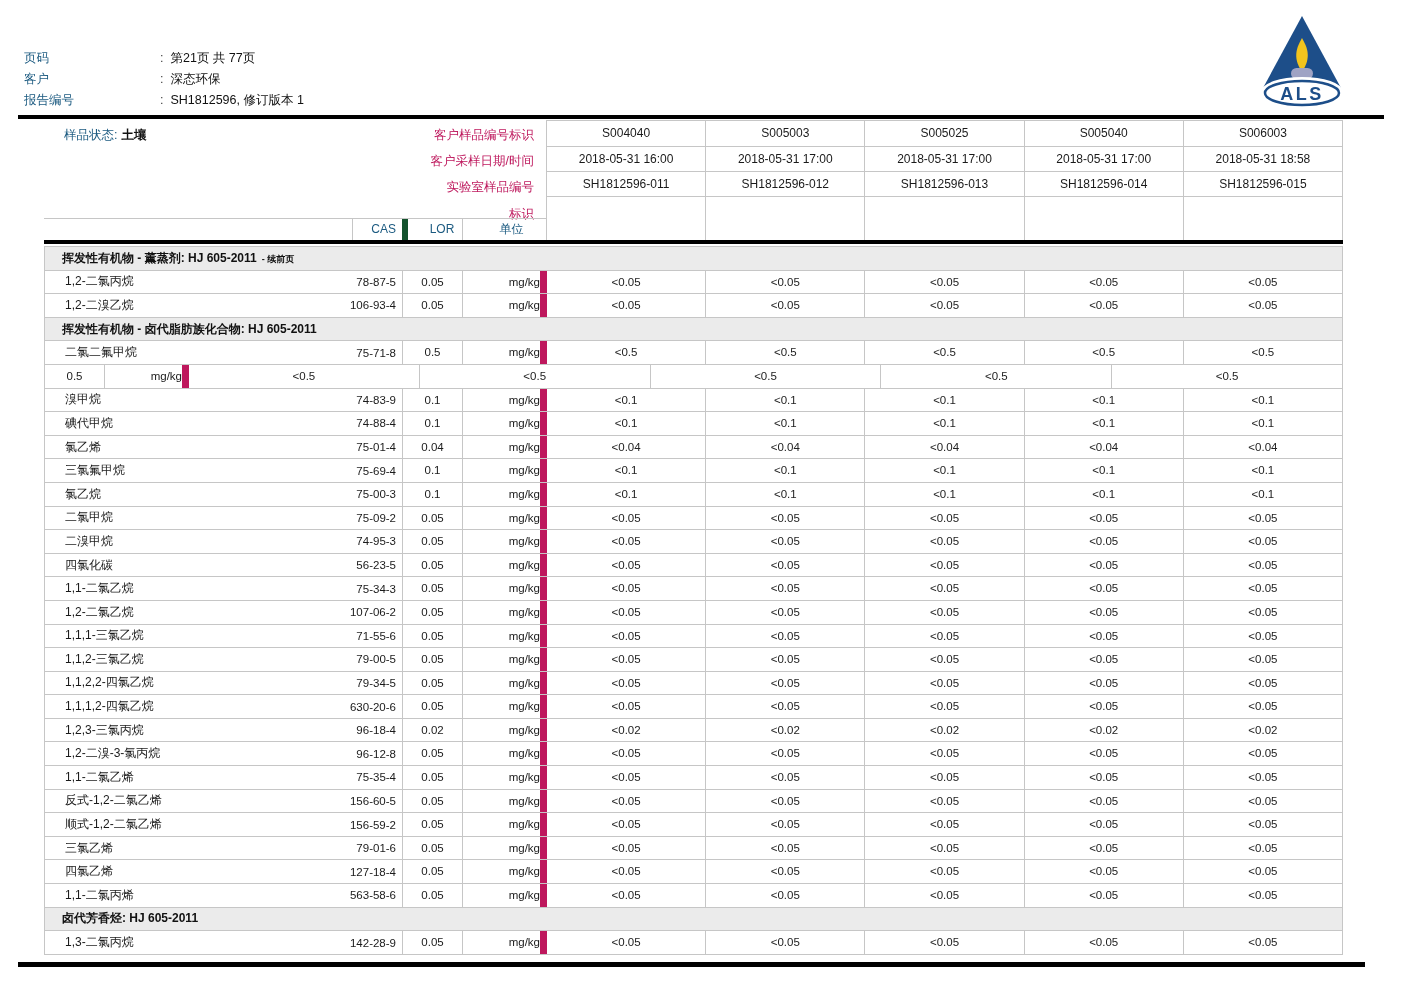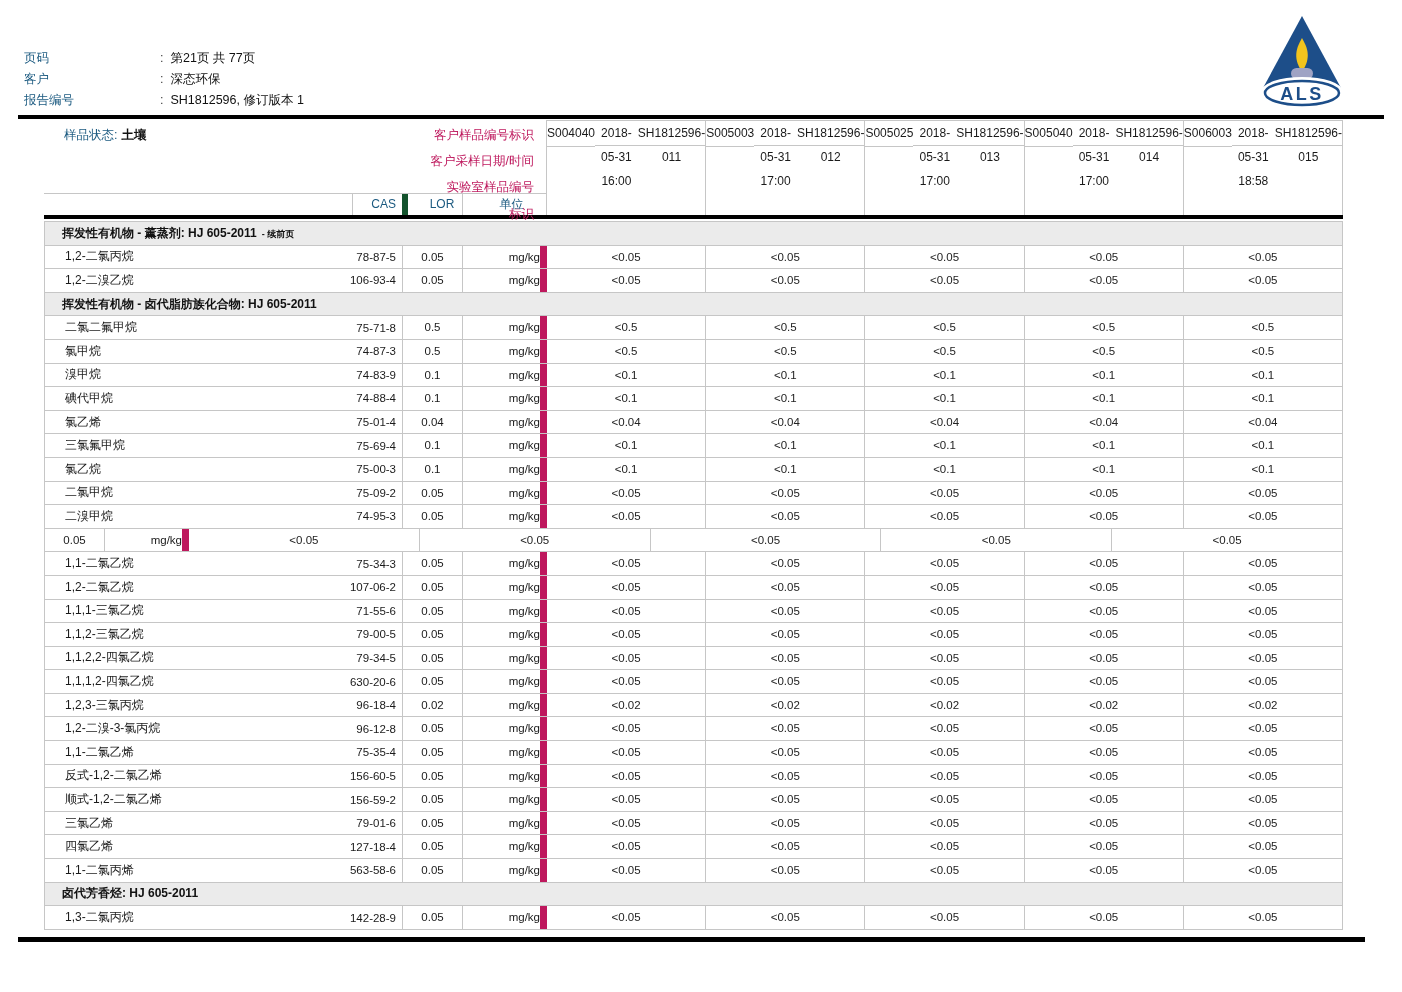--- a/index.html
+++ b/index.html
@@ -13,37 +13,37 @@
   .mlabel { display:inline-block; width:136px; color:#1b5a80; }
   .mcolon { color:#444; margin-right:7px; }
   .mvalue { color:#111; }
   .logo { position:absolute; left:1252px; top:14px; width:100px; height:96px; }
 
   .rule { background:#000; }
   .rule-top { position:absolute; left:18px; top:115px; width:1366px; height:4px; }
 
   
   .sheet { position:absolute; left:44px; top:120px; width:1299px; }
-  .table-head { position:relative; height:95px; display:flex; }
+  .table-head { position:relative; height:120px; display:flex; }
   .head-left { position:relative; width:502px; }
   .sample-state { position:absolute; left:20px; top:7px; font-size:12.5px; white-space:nowrap; }
   .sample-state .lbl { color:#1b5a80; }
   .sample-state .val { color:#111; font-weight:bold; margin-left:4px; }
   .hl-label { position:absolute; right:12px; font-size:12.5px; color:#be185d; white-space:nowrap; }
   .hl-0 { top:7px; } .hl-1 { top:33px; } .hl-2 { top:59px;margin-left:32px; } .hl-3 { top:86px; }
   .cas-row { position:absolute; left:0; bottom:0; width:100%; height:22px; display:flex;
              border-top:1px solid #c6c6c6; font-size:12px; color:#1b5a80; }
   .cas-row > div { line-height:21px;padding-left:14px; }
   .cr-spacer { width:308px; }
   .cr-cas  { width:50px; border-left:1px solid #c6c6c6; text-align:right; padding-right:6px; }
   .cr-lor  { width:60px; border-left:6px solid #14532d; text-align:center; }
   .cr-unit { flex:1; border-left:1px solid #c6c6c6; text-align:center; }
 
   .head-right { flex:1; display:flex; border-right:1px solid #c6c6c6; }
-  .sample-col { flex:1; display:flex; flex-direction:row; border-left:1px solid #c6c6c6; border-top:1px solid #c6c6c6; }
+  .sample-col { flex:1; display:flex; flex-direction:column; border-left:1px solid #c6c6c6; border-top:1px solid #c6c6c6; }
   .scell { border-bottom:1px solid #c6c6c6; text-align:center; font-size:12px; color:#1a1a1a; }
   .scell.s0 { height:26px; line-height:25px; }
   .scell.s1 { height:25px; line-height:24px; }
   .scell.s2 { height:25px; line-height:24px; }
   .sfill { flex:1; }
 
   .rule-mid { width:1299px; height:4px; }
 
   .rows { margin-top:2px; border:1px solid #c6c6c6; border-bottom:none; }
   .row { display:flex; height:23.6px; border-bottom:1px solid #c6c6c6; }
@@ -184,24 +184,20 @@
           </div>
           <div class="c-lor">0.5</div>
           <div class="c-unit">mg/kg</div>
           <div class="c-val">&lt;0.5</div>
           <div class="c-val">&lt;0.5</div>
           <div class="c-val">&lt;0.5</div>
           <div class="c-val">&lt;0.5</div>
           <div class="c-val">&lt;0.5</div>
         </div>
         <div class="row data-row">
-          <div class="c-name">
-            <span class="analyte-name">氯甲烷</span>
-            <span class="cas-number">74-87-3</span>
-          </div>
           <div class="c-lor">0.5</div>
           <div class="c-unit">mg/kg</div>
           <div class="c-val">&lt;0.5</div>
           <div class="c-val">&lt;0.5</div>
           <div class="c-val">&lt;0.5</div>
           <div class="c-val">&lt;0.5</div>
           <div class="c-val">&lt;0.5</div>
         </div>
         <div class="row data-row">
           <div class="c-name">
@@ -288,20 +284,24 @@
           </div>
           <div class="c-lor">0.05</div>
           <div class="c-unit">mg/kg</div>
           <div class="c-val">&lt;0.05</div>
           <div class="c-val">&lt;0.05</div>
           <div class="c-val">&lt;0.05</div>
           <div class="c-val">&lt;0.05</div>
           <div class="c-val">&lt;0.05</div>
         </div>
         <div class="row data-row">
+          <div class="c-name">
+            <span class="analyte-name">四氯化碳</span>
+            <span class="cas-number">56-23-5</span>
+          </div>
           <div class="c-lor">0.05</div>
           <div class="c-unit">mg/kg</div>
           <div class="c-val">&lt;0.05</div>
           <div class="c-val">&lt;0.05</div>
           <div class="c-val">&lt;0.05</div>
           <div class="c-val">&lt;0.05</div>
           <div class="c-val">&lt;0.05</div>
         </div>
         <div class="row data-row">
           <div class="c-name">

